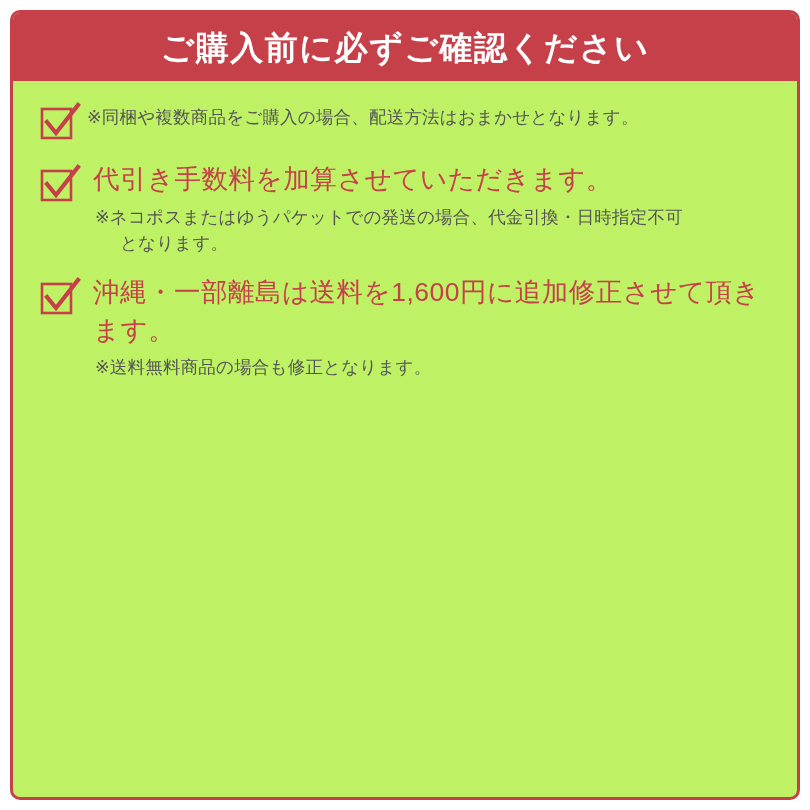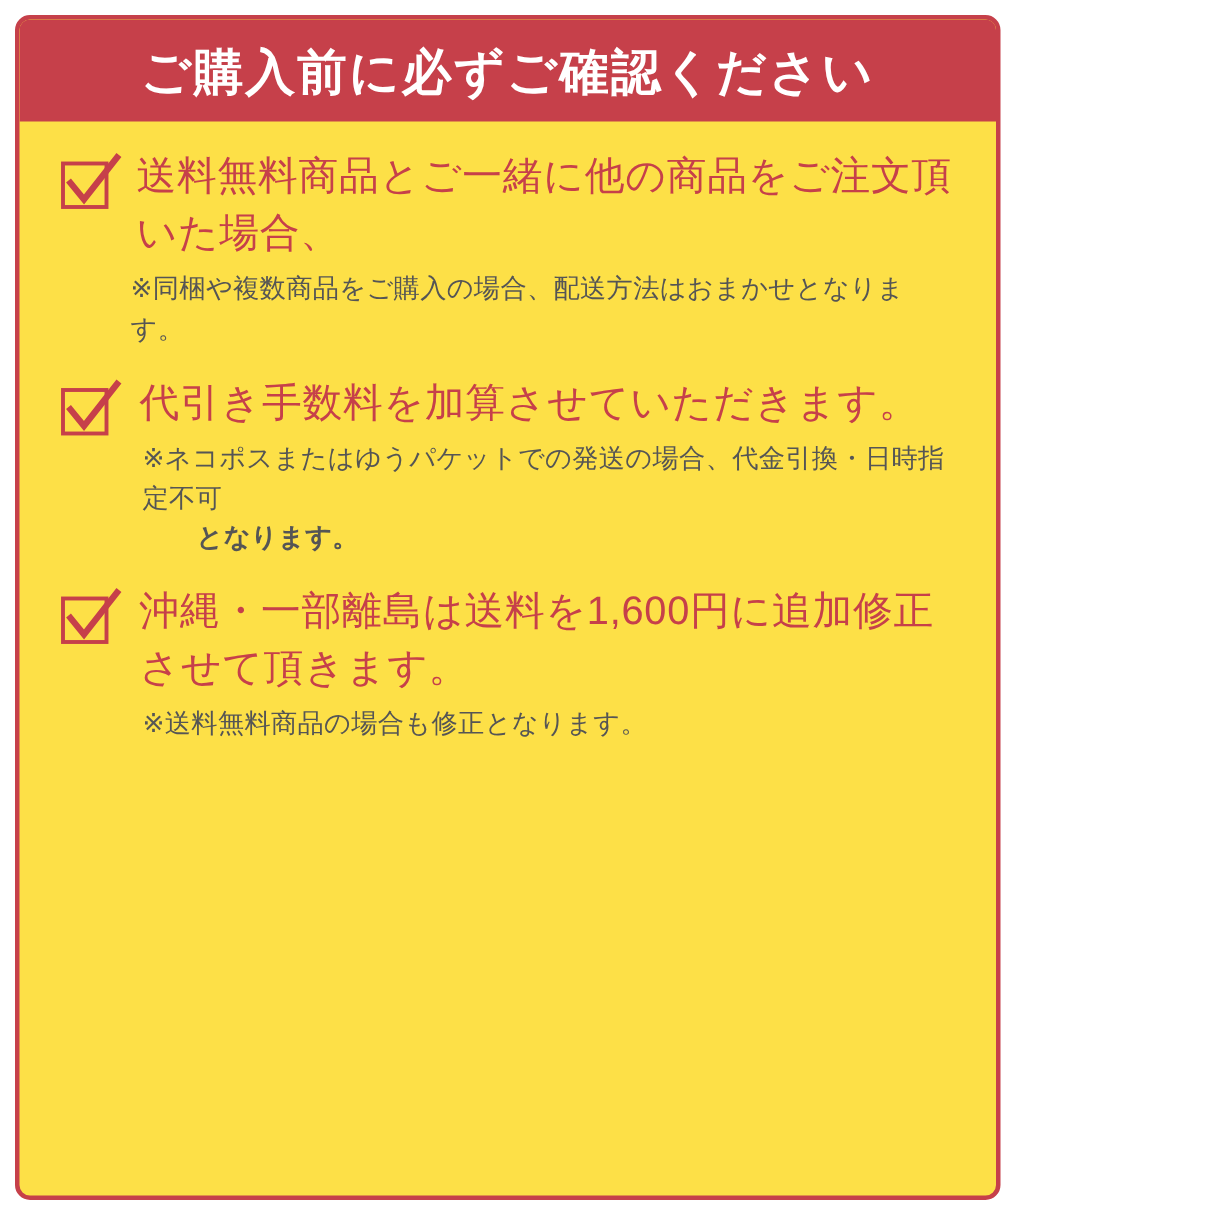--- a/index.html
+++ b/index.html
@@ -17,25 +17,25 @@
     position: relative;
     width: 810px;
     height: 810px;
     box-sizing: border-box;
     padding: 10px 10px 10px 10px;
     background: #ffffff;
   }
   .panel {
     position: relative;
     box-sizing: border-box;
-    width: 657px;
+    width: 790px;
     height: 790px;
     border: 3px solid #c6404a;
     border-radius: 10px;
-    background: #fde047;
+    background: #bef264;
     overflow: hidden;
   }
   .header {
     box-sizing: border-box;
     width: 100%;
     height: 68px;
     background: #c6404a;
     display: flex;
     align-items: center;
     justify-content: center;
@@ -86,23 +86,22 @@
   }
   .note {
     color: #555555;
     font-size: 17.5px;
     line-height: 1.5;
     letter-spacing: 0.2px;
     margin-top: 5px;
     margin-left: 2px;
   }
   .note-indent {
-    margin-left: 36px;
+    margin-left: 25px;
     display: block;
-    font-weight: bold;
   }
   .item-2 .main-line { margin-left: 6px; }
   .item-2 .note { margin-left: 8px; }
   .item-3 .main-line { margin-left: 6px; }
   .item-3 .note { margin-left: 8px; }
   .item-1 .main-line { margin-left: 4px; }
   .item-1 .note { margin-left: 0; }
 </style>
 </head>
 <body>
@@ -117,21 +116,20 @@
     <div class="body">
 
       <div class="item item-1">
         <span class="check">
           <svg viewBox="0 0 40 40" xmlns="http://www.w3.org/2000/svg">
             <rect x="3" y="6" width="29" height="29" fill="none" stroke="#c6404a" stroke-width="2.6"></rect>
             <path d="M8 19 L17 30 L39 2" fill="none" stroke="#c6404a" stroke-width="4.2" stroke-linecap="square" stroke-linejoin="miter"></path>
           </svg>
         </span>
         <div class="item-text">
-          <div class="main-line">送料無料商品とご一緒に他の商品をご注文頂いた場合、</div>
           <div class="note">※同梱や複数商品をご購入の場合、配送方法はおまかせとなります。</div>
         </div>
       </div>
 
       <div class="item item-2">
         <span class="check">
           <svg viewBox="0 0 40 40" xmlns="http://www.w3.org/2000/svg">
             <rect x="3" y="6" width="29" height="29" fill="none" stroke="#c6404a" stroke-width="2.6"></rect>
             <path d="M8 19 L17 30 L39 2" fill="none" stroke="#c6404a" stroke-width="4.2" stroke-linecap="square" stroke-linejoin="miter"></path>
           </svg>

